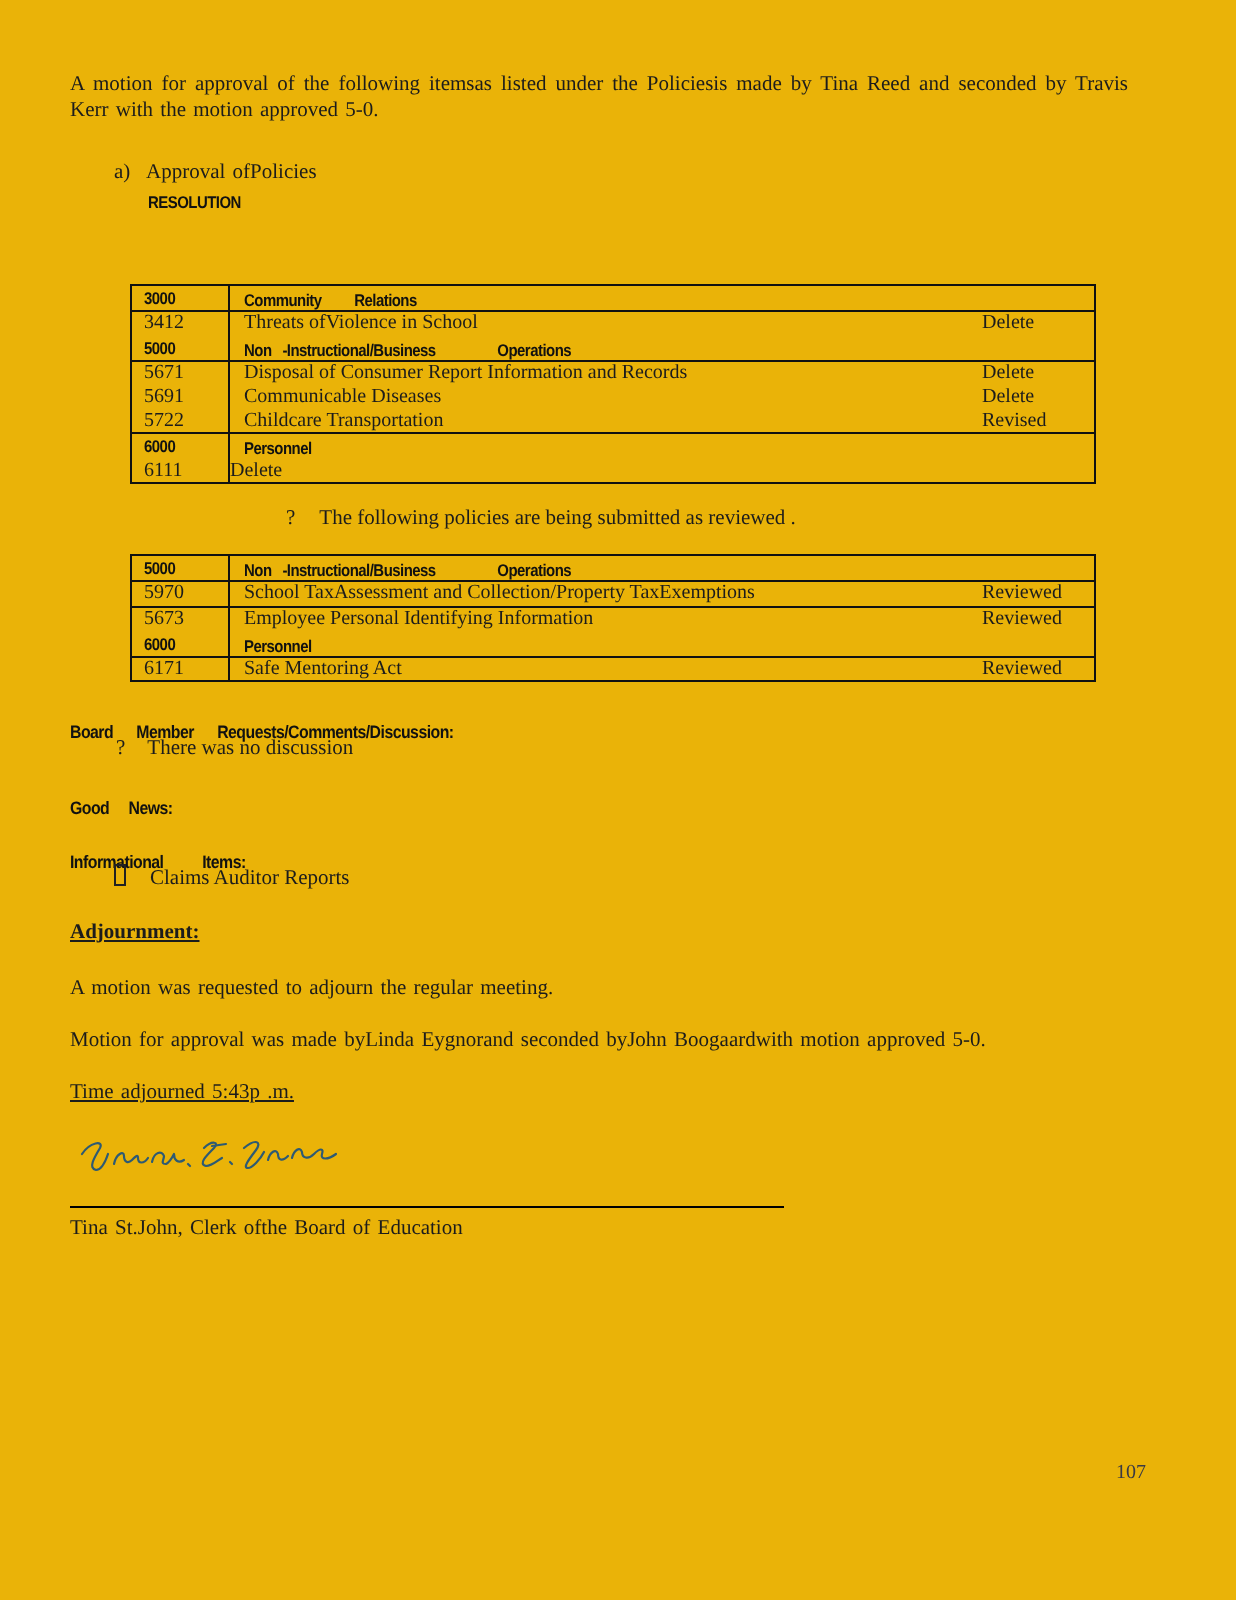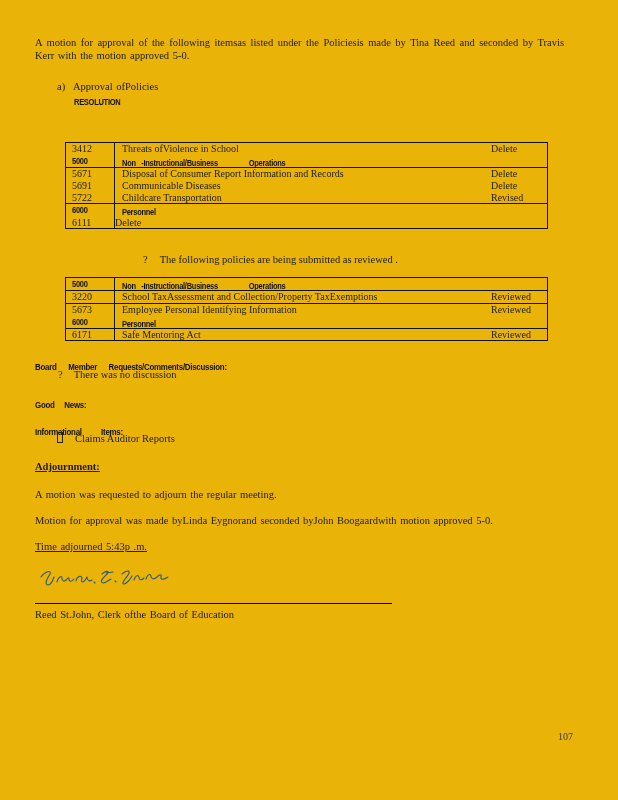--- a/index.html
+++ b/index.html
@@ -45,20 +45,27 @@
   <div class="abs body-text" style="left:57px; top:80px;">
     <span style="display:inline-block; width:16px;">a)</span><span>Approval ofPolicies</span>
   </div>
 
   <div class="abs" style="left:74px; top:91px;">
     <span class="cond">RESOLUTION</span>
   </div>
 
 
   <div class="abs ptable" style="left:65px; top:142px;">
+    <div class="t-row bb">
+      <div class="c-code">
+          <span class="cond">3000</span>
+        </div>
+      <div class="c-desc"><span class="cond">Community         Relations</span></div>
+      <div class="c-status"></div>
+    </div>
     <div class="t-row">
       <div class="c-code serif-cell">3412</div>
       <div class="c-desc serif-cell">Threats ofViolence in School</div>
       <div class="c-status serif-cell">Delete</div>
     </div>
     <div class="t-row bb">
       <div class="c-code">
           <span class="cond">5000</span>
         </div>
       <div class="c-desc"><span class="cond">Non   -Instructional/Business                 Operations</span></div>
@@ -98,21 +105,21 @@
 
   <div class="abs ptable" style="left:65px; top:277px;">
     <div class="t-row bb">
       <div class="c-code">
           <span class="cond">5000</span>
         </div>
       <div class="c-desc"><span class="cond">Non   -Instructional/Business                 Operations</span></div>
       <div class="c-status"></div>
     </div>
     <div class="t-row bb">
-      <div class="c-code serif-cell">3220</div>
+      <div class="c-code serif-cell">5970</div>
       <div class="c-desc serif-cell">School TaxAssessment and Collection/Property TaxExemptions</div>
       <div class="c-status serif-cell">Reviewed</div>
     </div>
     <div class="t-row">
       <div class="c-code serif-cell">5673</div>
       <div class="c-desc serif-cell">Employee Personal Identifying Information</div>
       <div class="c-status serif-cell">Reviewed</div>
     </div>
     <div class="t-row bb">
       <div class="c-code">
@@ -160,17 +167,17 @@
       <path d="M66,9 C70,5 74,6 71,9 C67,13 63,17 67,18 C70,18 73,15 75,14"></path>
       <path d="M70,8 L77,7"></path>
       <path d="M79,16 l1,1"></path>
       <path d="M86,9 C92,4 95,6 92,10 C89,14 85,19 88,19 C90,19 94,15 96,11"></path>
       <path d="M98,15 C99,11 102,9 103,12 C103,15 105,16 108,13"></path>
       <path d="M110,14 C111,10 114,8 115,11 C115,14 118,15 121,12 C124,9 126,9 125,12 C124,15 128,15 132,12"></path>
     </g>
   </svg>
 
   <div class="abs sig-rule" style="left:35px; top:603px; width:357px;"></div>
-  <div class="abs body-text" style="left:35px; top:608px;">Reed St.John, Clerk ofthe Board of Education</div>
+  <div class="abs body-text" style="left:35px; top:608px;">Tina St.John, Clerk ofthe Board of Education</div>
 
   <div class="abs pagenum" style="left:558px; top:731px;">107</div>
 
 </div>
 
 </body></html>

